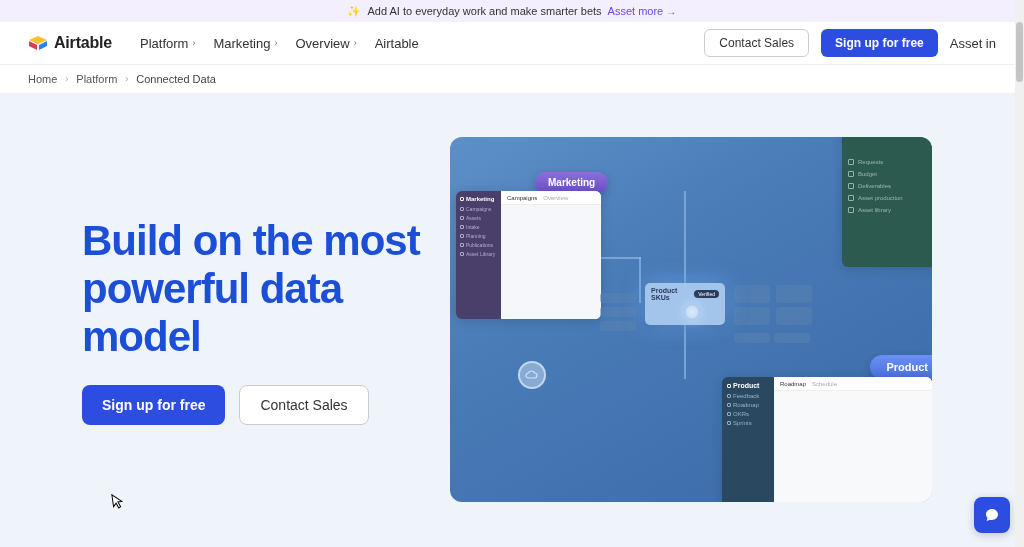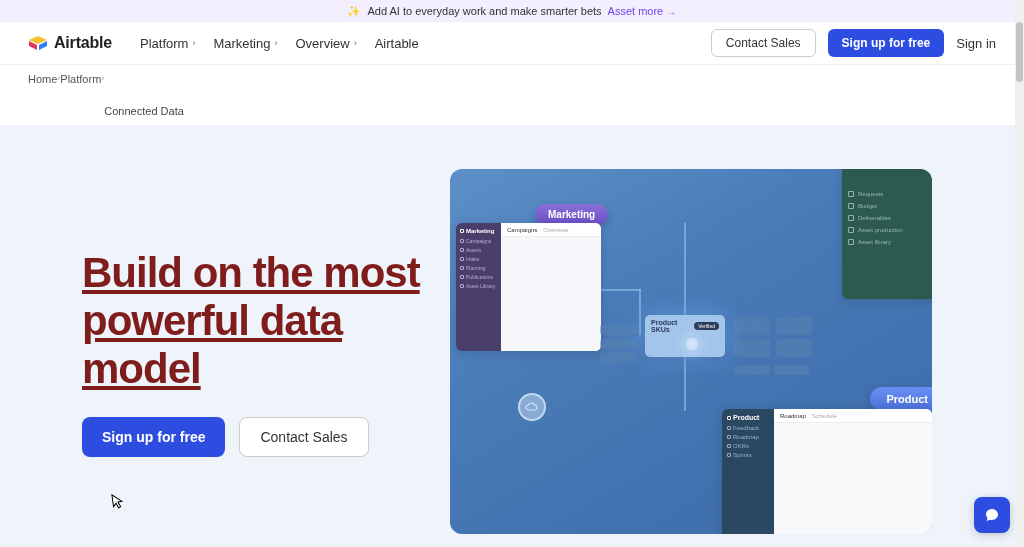--- a/index.html
+++ b/index.html
@@ -17,28 +17,28 @@
 
   .nav-items { display: flex; gap: 18px; }
   .nav-item { font-size: 13px; color: #333; display: flex; align-items: center; gap: 4px; cursor: pointer; }
   .nav-item .chev { font-size: 9px; color: #666; }
 
   .nav-right { margin-left: auto; display: flex; align-items: center; gap: 12px; }
   .btn-outline { border: 1px solid #ccc; background: #fff; border-radius: 6px; padding: 6px 14px; font-size: 12px; font-weight: 500; color: #333; cursor: pointer; }
   .btn-primary { border: none; background: #2d4de0; color: #fff; border-radius: 6px; padding: 7px 14px; font-size: 12px; font-weight: 600; cursor: pointer; }
   .signin { font-size: 13px; color: #333; cursor: pointer; font-weight: 500; }
 
-  .breadcrumbs { padding: 8px 28px; font-size: 11px; color: #555; display: flex; align-items: flex-start; gap: 0; background: #fff; }
+  .breadcrumbs { padding: 8px 28px; font-size: 11px; color: #555; display: flex; align-items: center; gap: 8px; background: #fff; }
   .breadcrumbs .sep { font-size: 9px; color: #999; }
-  .breadcrumbs span.current { color: #444; margin-top: 32px; }
+  .breadcrumbs span.current { color: #444; }
   .breadcrumbs span.link { cursor: pointer; }
 
   .hero { background: #eff4fb; height: 460px; display: flex; padding-left: 82px; position: relative; }
   .hero-text { width: 340px; padding-top: 124px; }
-  .hero-title { font-size: 42px; font-weight: 700; line-height: 1.14; color: #7f1d1d; letter-spacing: -1px; text-decoration: underline; }
+  .hero-title { font-size: 42px; font-weight: 700; line-height: 1.14; color: #1d4ed8; letter-spacing: -1px; }
   .hero-sub { margin-top: 16px; font-size: 13.5px; line-height: 1.4; color: #2d4de0; font-weight: 500; max-width: 310px; }
   .hero-btns { display: flex; gap: 14px; margin-top: 24px; }
   .hero-btn-primary { background: #2d4de0; color: #fff; border: none; border-radius: 8px; padding: 11px 20px; font-size: 14px; font-weight: 600; cursor: pointer; }
   .hero-btn-outline { background: #fff; color: #333; border: 1px solid #ccc; border-radius: 8px; padding: 11px 20px; font-size: 14px; font-weight: 500; cursor: pointer; }
 
   .hero-visual { position: absolute; left: 450px; top: 44px; width: 482px; height: 365px; background: linear-gradient(150deg, #5d8fc8 0%, #4a7cb8 35%, #3a6aa8 100%); border-radius: 12px; overflow: hidden; }
 
   .panel { position: absolute; border-radius: 6px; box-shadow: 0 2px 12px rgba(0,0,0,0.15); overflow: hidden; }
 
   .panel-marketing { left: 6px; top: 54px; width: 145px; height: 128px; display: flex; }
@@ -140,21 +140,21 @@
       <span>Overview</span>
         <span class="chev">›</span>
     </div>
     <div class="nav-item">
       <span>Airtable</span>
     </div>
   </div>
   <div class="nav-right">
     <button class="btn-outline">Contact Sales</button>
     <button class="btn-primary">Sign up for free</button>
-    <span class="signin">Sign in</span>
+    <span class="signin">Asset in</span>
   </div>
 </div>
 
 <div class="breadcrumbs">
   <span class="link">Home</span>
   <span class="sep">›</span>
   <span class="link">Platform</span>
   <span class="sep">›</span>
   <span class="current">Connected Data</span>
 </div>

